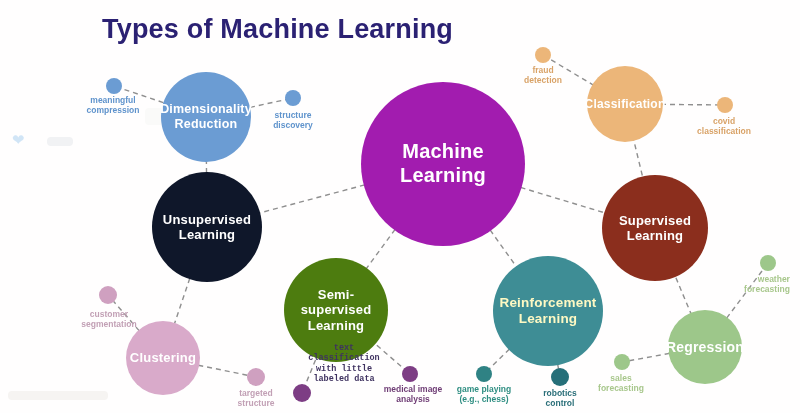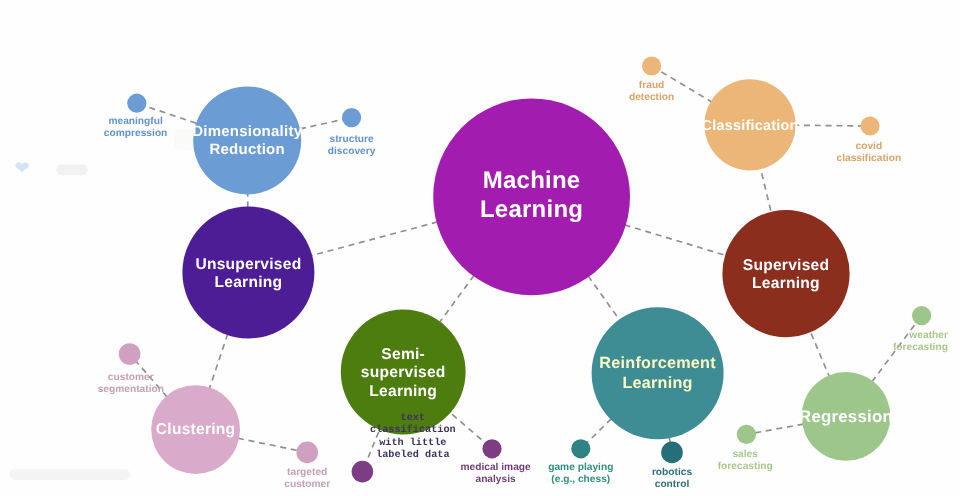--- a/index.html
+++ b/index.html
@@ -39,20 +39,21 @@
 </style>
 </head>
 <body>
 
 <div class="stage">
   <span class="watermark-heart">❤</span>
   <span class="smudge smudge-a"></span>
   <span class="smudge smudge-b"></span>
   <span class="smudge smudge-c"></span>
 
+  <h1 class="page-title">Types of Machine Learning</h1>
 
   <svg class="edges-svg" width="800" height="413">
       <line x1="443" y1="164" x2="207" y2="227" stroke="#8f8f8f" stroke-width="1.4" stroke-dasharray="5 4"></line>
       <line x1="443" y1="164" x2="336" y2="310" stroke="#8f8f8f" stroke-width="1.4" stroke-dasharray="5 4"></line>
       <line x1="443" y1="164" x2="548" y2="311" stroke="#8f8f8f" stroke-width="1.4" stroke-dasharray="5 4"></line>
       <line x1="443" y1="164" x2="655" y2="228" stroke="#8f8f8f" stroke-width="1.4" stroke-dasharray="5 4"></line>
       <line x1="207" y1="227" x2="206" y2="117" stroke="#8f8f8f" stroke-width="1.4" stroke-dasharray="5 4"></line>
       <line x1="207" y1="227" x2="163" y2="358" stroke="#8f8f8f" stroke-width="1.4" stroke-dasharray="5 4"></line>
       <line x1="206" y1="117" x2="114" y2="86" stroke="#8f8f8f" stroke-width="1.4" stroke-dasharray="5 4"></line>
       <line x1="206" y1="117" x2="293" y2="98" stroke="#8f8f8f" stroke-width="1.4" stroke-dasharray="5 4"></line>
@@ -72,21 +73,21 @@
 
   <div id="diagram-layer">
       <div class="node" style="left: 361px; top: 82px; height: 164px; width: 164px; background: #a21caf;">
         <div class="node-label" style="font-size: 20px; color: rgb(255, 255, 255);">Machine
 Learning</div>
       </div>
       <div class="node" style="left: 161px; top: 72px; height: 90px; width: 90px; background: rgb(107, 156, 211);">
         <div class="node-label" style="font-size: 12.5px; color: rgb(255, 255, 255);">Dimensionality
 Reduction</div>
       </div>
-      <div class="node" style="left: 152px; top: 172px; height: 110px; width: 110px; background: #4c1d95;">
+      <div class="node" style="left: 152px; top: 172px; height: 110px; width: 110px; background: #0f172a;">
         <div class="node-label" style="font-size: 13px; color: rgb(255, 255, 255);">Unsupervised
 Learning</div>
       </div>
       <div class="node" style="left: 284px; top: 258px; height: 104px; width: 104px; background: #4d7c0f;">
         <div class="node-label" style="font-size: 13px; color: rgb(255, 255, 255);">Semi-supervised
 Learning</div>
       </div>
       <div class="node" style="left: 126px; top: 321px; height: 74px; width: 74px; background: rgb(217, 170, 202);">
         <div class="node-label" style="font-size: 13px; color: rgb(255, 255, 255);">Clustering</div>
       </div>
@@ -114,21 +115,21 @@
       <div class="sat-label" style="left: 543px; top: 65px; color: rgb(217, 163, 104);">fraud
 detection</div>
       <div class="sat" style="left: 717px; top: 97px; height: 16px; width: 16px; background: rgb(236, 182, 121);"></div>
       <div class="sat-label" style="left: 724px; top: 116px; color: rgb(217, 163, 104);">covid
 classification</div>
       <div class="sat" style="left: 99px; top: 286px; height: 18px; width: 18px; background: rgb(207, 160, 192);"></div>
       <div class="sat-label" style="left: 109px; top: 309px; color: rgb(194, 160, 181);">customer
 segmentation</div>
       <div class="sat" style="left: 247px; top: 368px; height: 18px; width: 18px; background: rgb(207, 160, 192);"></div>
       <div class="sat-label" style="left: 256px; top: 388px; color: rgb(194, 160, 181);">targeted
-customer</div>
+structure</div>
       <div class="sat" style="left: 293px; top: 384px; height: 18px; width: 18px; background: rgb(125, 61, 132);"></div>
       <div class="sat-label" style="left: 344px; top: 343px; color: rgb(63, 50, 96); font-family: Liberation Mono, monospace;">text
 classification
 with little
 labeled data</div>
       <div class="sat" style="left: 402px; top: 366px; height: 16px; width: 16px; background: rgb(125, 61, 132);"></div>
       <div class="sat-label" style="left: 413px; top: 384px; color: rgb(111, 61, 117);">medical image
 analysis</div>
       <div class="sat" style="left: 476px; top: 366px; height: 16px; width: 16px; background: rgb(47, 130, 132);"></div>
       <div class="sat-label" style="left: 484px; top: 384px; color: rgb(47, 142, 130);">game playing

